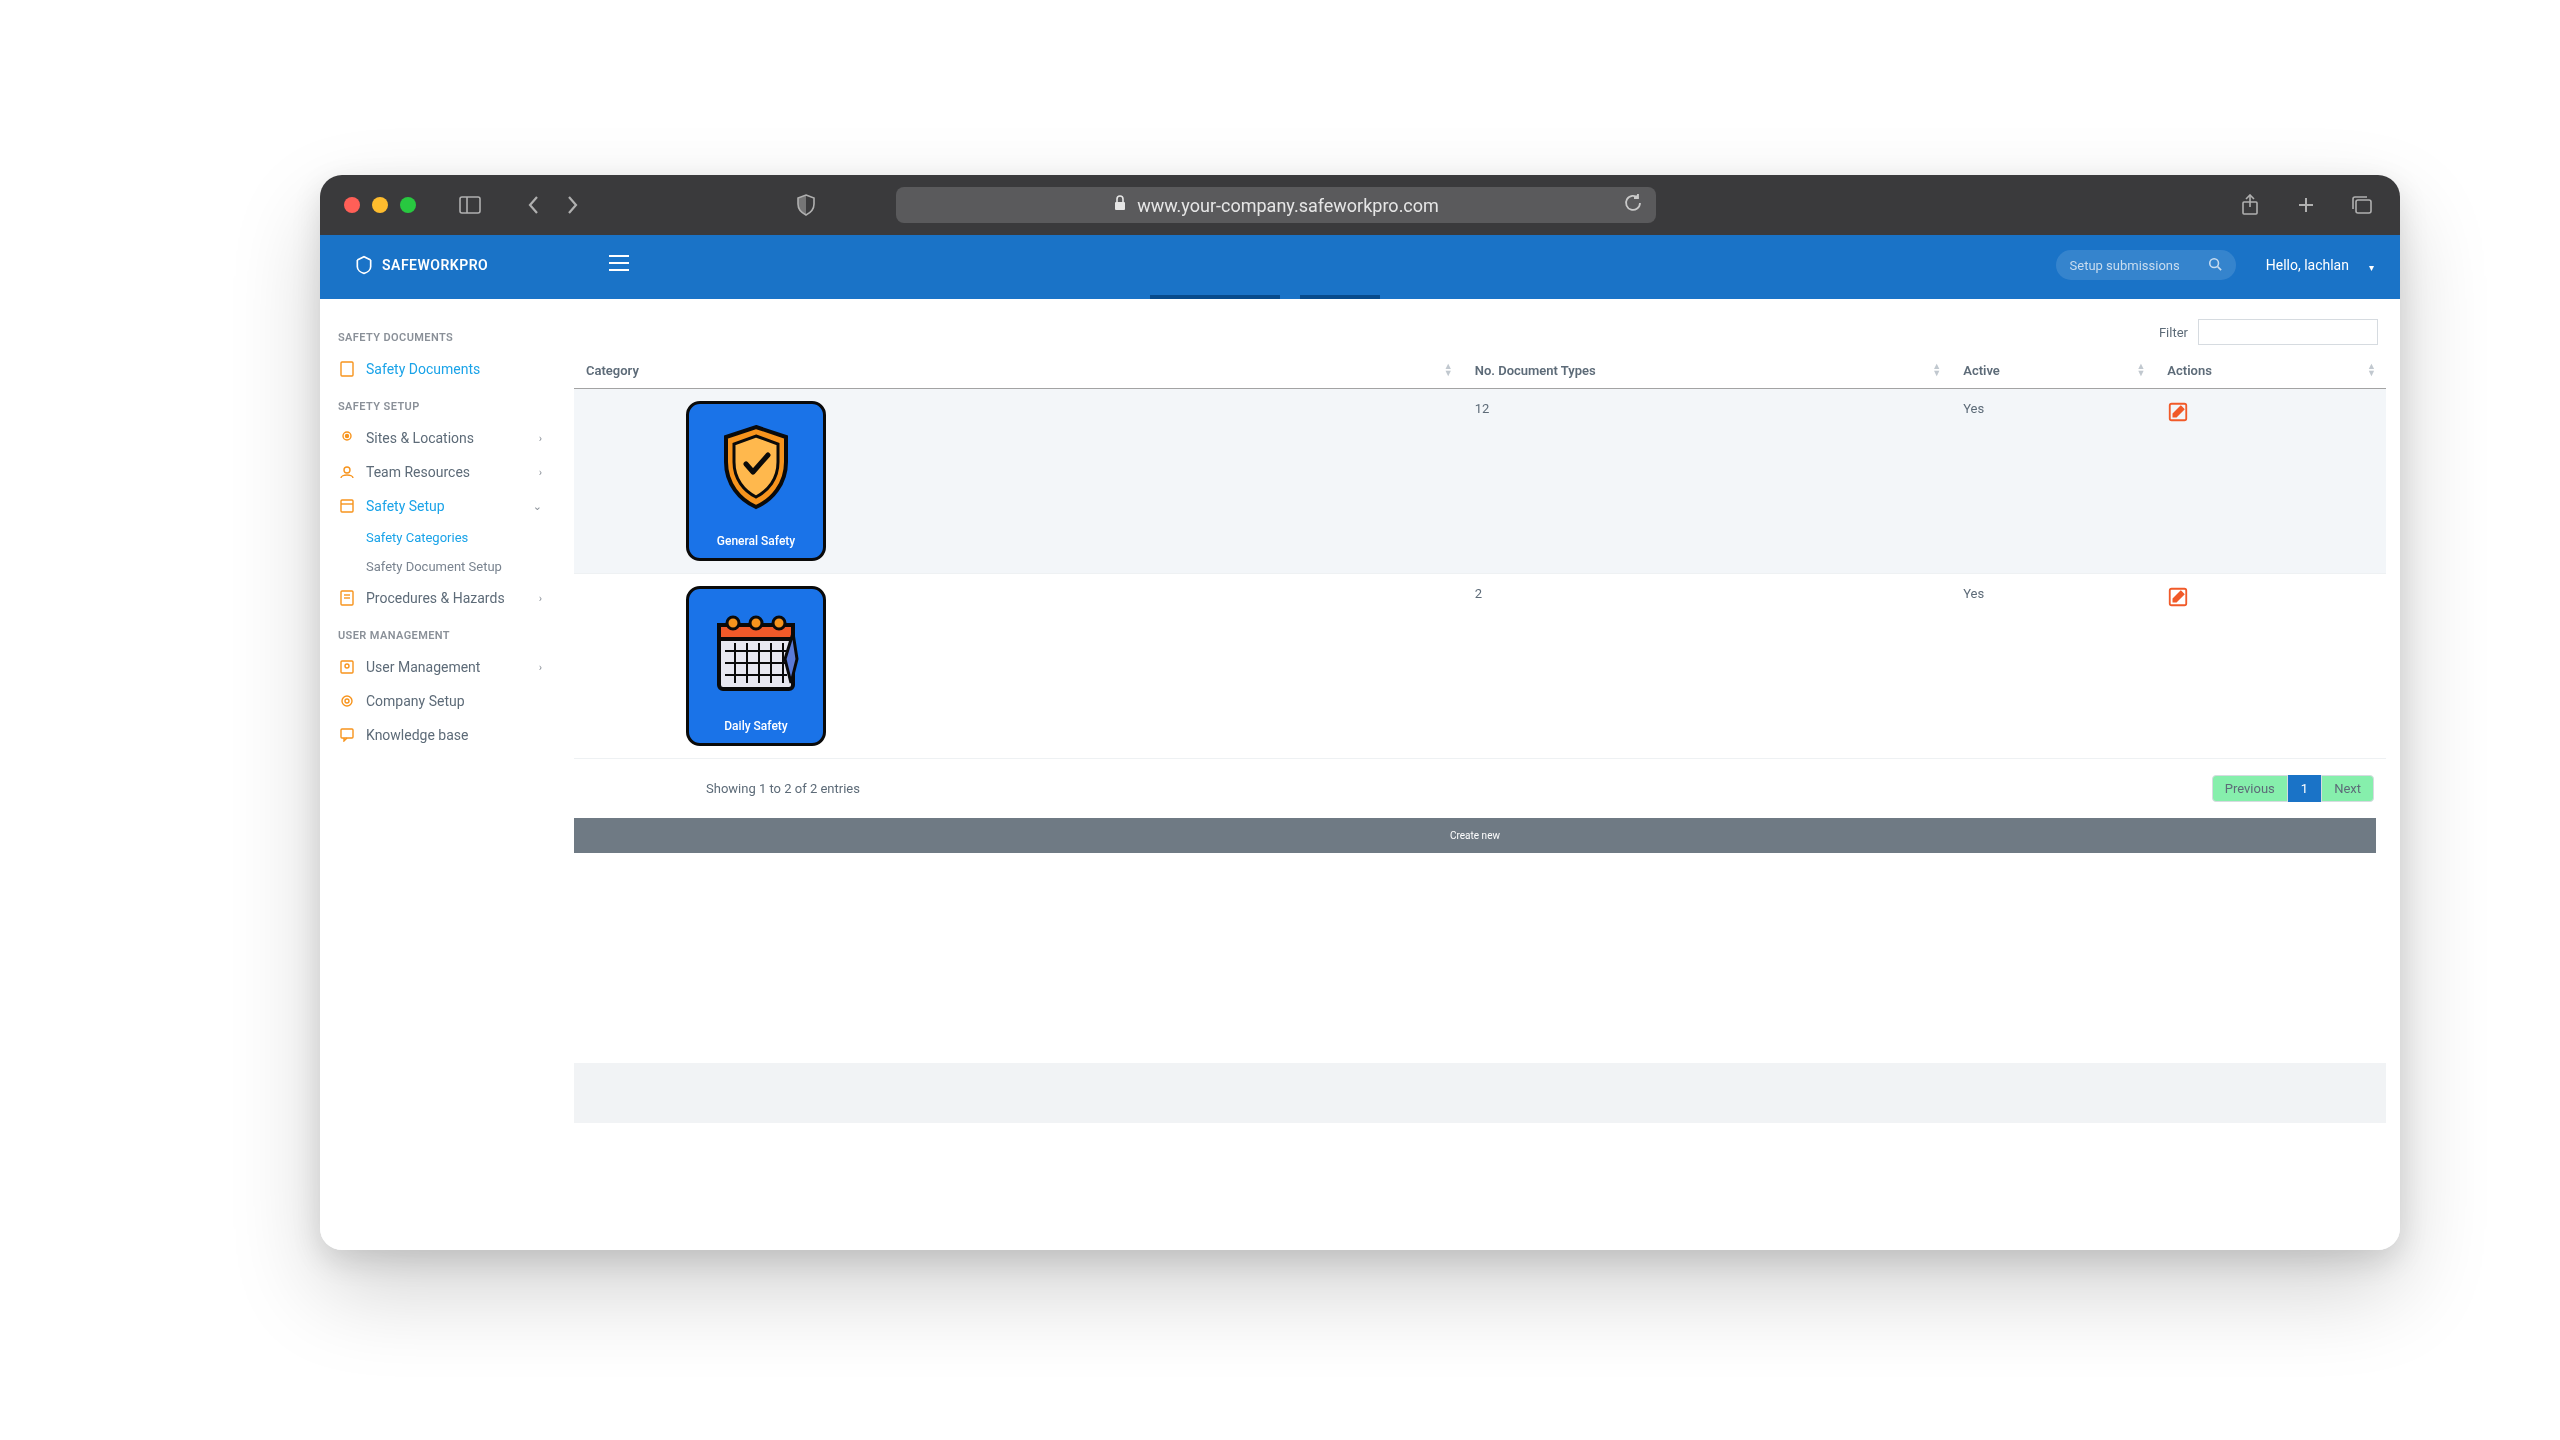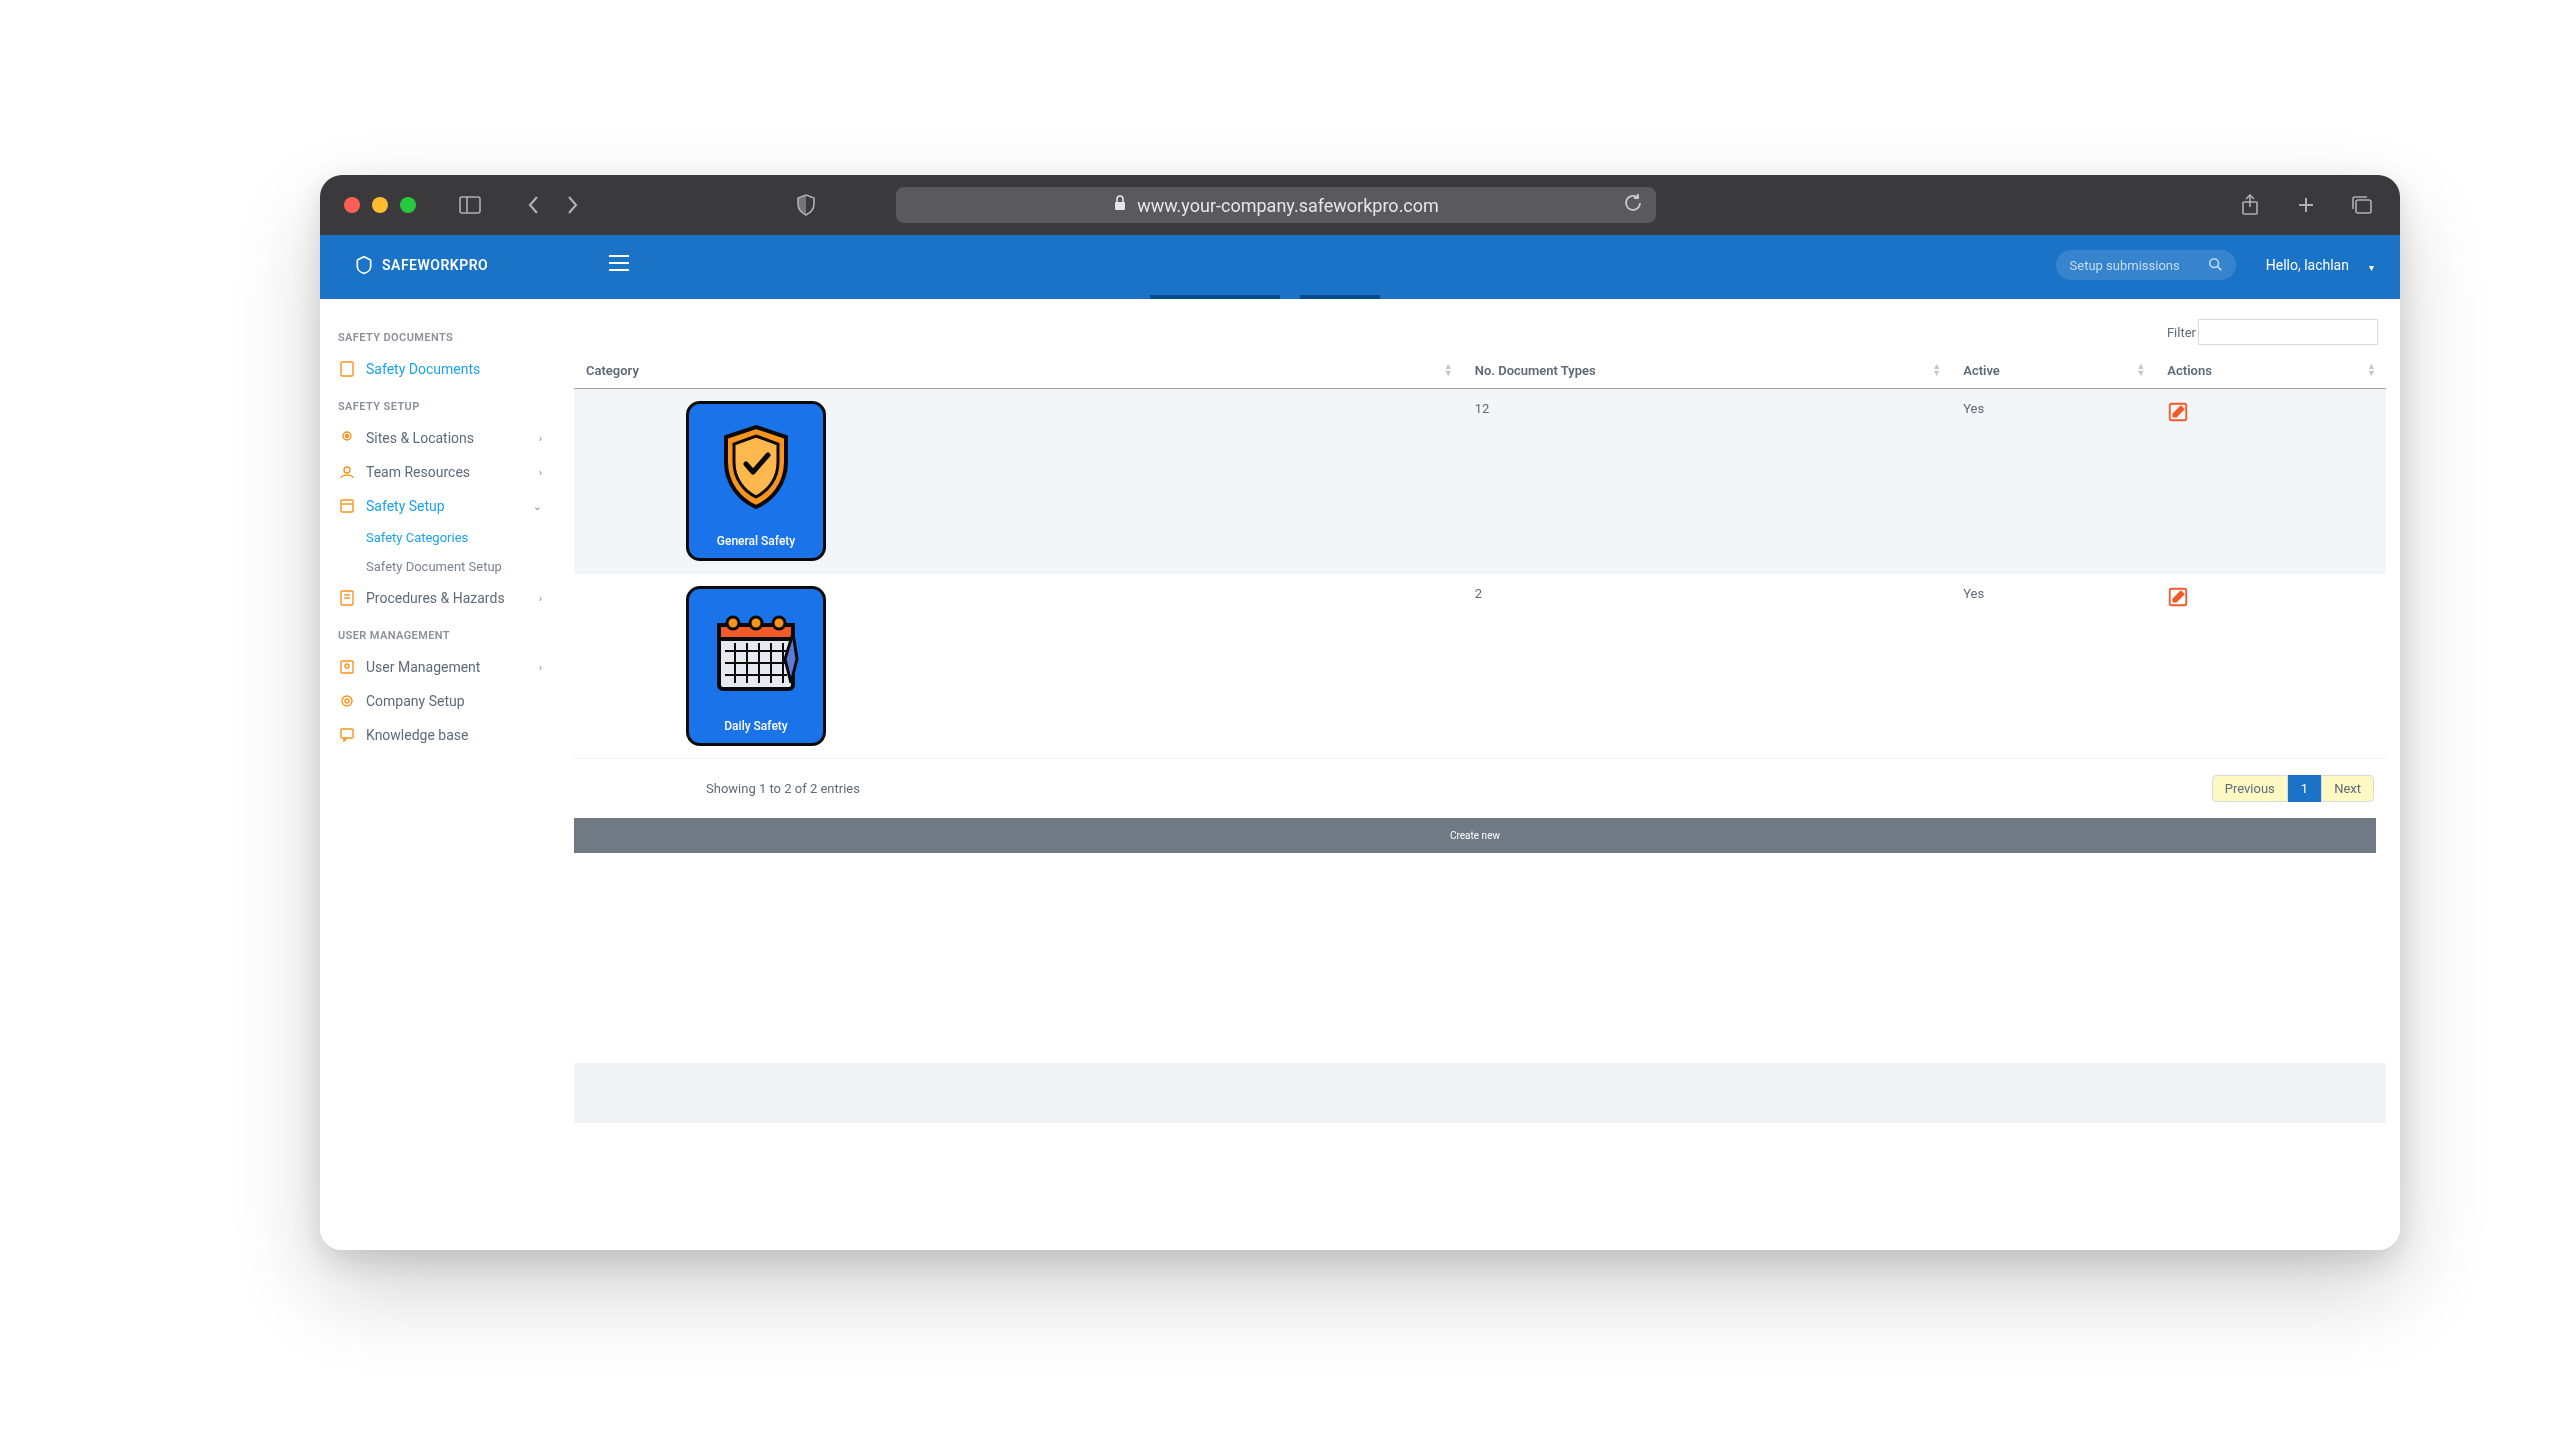--- a/index.html
+++ b/index.html
@@ -109,21 +109,21 @@
 .nav-item.active { color: #1aa3e8; }
 .nav-item .nav-icon { width: 18px; display: flex; justify-content: center; color: #f7941d; }
 .nav-item .chev { margin-left: auto; font-size: 11px; color: #8a9098;}
 .nav-item.expanded .chev { transform: rotate(90deg); }
 .sub-item { padding: 7px 18px 7px 46px; color: #7a8490; font-size: 13px; cursor: pointer;}
 .sub-item.active { color: #1aa3e8; }
 
 .main { flex: 1; padding: 20px 14px 20px 14px; overflow: auto; background: #fff; border-left: 0; }
 .page-title { color: #0e3a5e; font-size: 32px; font-weight: 400; margin-bottom: 24px; }
 
-.filter-row { display: flex; justify-content: flex-end; align-items: center; gap: 2px; margin-bottom: 8px; padding-right: 8px; }
+.filter-row { display: flex; justify-content: flex-end; align-items: center; gap: 10px; margin-bottom: 8px; padding-right: 8px; }
 .filter-row label { color: #5d6b78; font-size: 13px; }
 .filter-row input { border: 1px solid #d6dbe0; height: 26px; width: 180px; padding: 0 6px; font-size: 13px; }
 
 table.data { width: 100%; border-collapse: collapse; font-size: 13px; }
 table.data thead th { text-align: left; padding: 10px 12px; color: #5d6b78; font-weight: 600; border-bottom: 1px solid #a3a3a3; position: relative; }
 table.data thead th .sort { position: absolute; right: 10px; top: 10px; color: #c1c8cf; font-size: 9px; line-height: 7px; display: flex; flex-direction: column; }
 table.data tbody tr { border-bottom: 1px solid #eef1f3; }
 table.data tbody tr.hl { background: #f3f6f9; }
 table.data tbody td { padding: 12px 12px; color: #5d6b78; vertical-align: top; }
 
@@ -141,21 +141,21 @@
   position: relative;
 }
 .cat-card .cat-label { color: #fff; font-size: 12px; font-weight: 500; }
 .cat-card .cat-icon { position: absolute; top: 18px; width: 90px; height: 90px; display:flex; align-items:center; justify-content:center;}
 
 .action-btn { color: #f15a29; cursor: pointer; }
 .action-btn svg { width: 22px; height: 22px; }
 
 .table-footer { display: flex; align-items: center; justify-content: space-between; padding: 16px 12px 10px; font-size: 13px; color: #5d6b78; }
 .table-footer .pager { display: flex; }
-.pager button { border: 1px solid #d6dbe0; background: #fef9c3; color: #5d6b78; padding: 5px 12px; font-size: 13px; cursor: pointer; }
+.pager button { border: 1px solid #d6dbe0; background: #86efac; color: #5d6b78; padding: 5px 12px; font-size: 13px; cursor: pointer; }
 .pager button.num.active { background: #1a73c7; color: #fff; border-color: #1a73c7; }
 .pager button:first-child { border-radius: 4px 0 0 4px; }
 .pager button:last-child { border-radius: 0 4px 4px 0; }
 
 .create-bar { background: #6f7a84; color: #fff; text-align: center; padding: 12px; font-size: 10px; cursor: pointer; margin-top: 6px; }
 
 .content-spacer { height: 200px; background: #fff; }
 .footer-grey { background: #f1f3f5; height: 60px; margin-top: 10px;}
 </style>
 </head>

